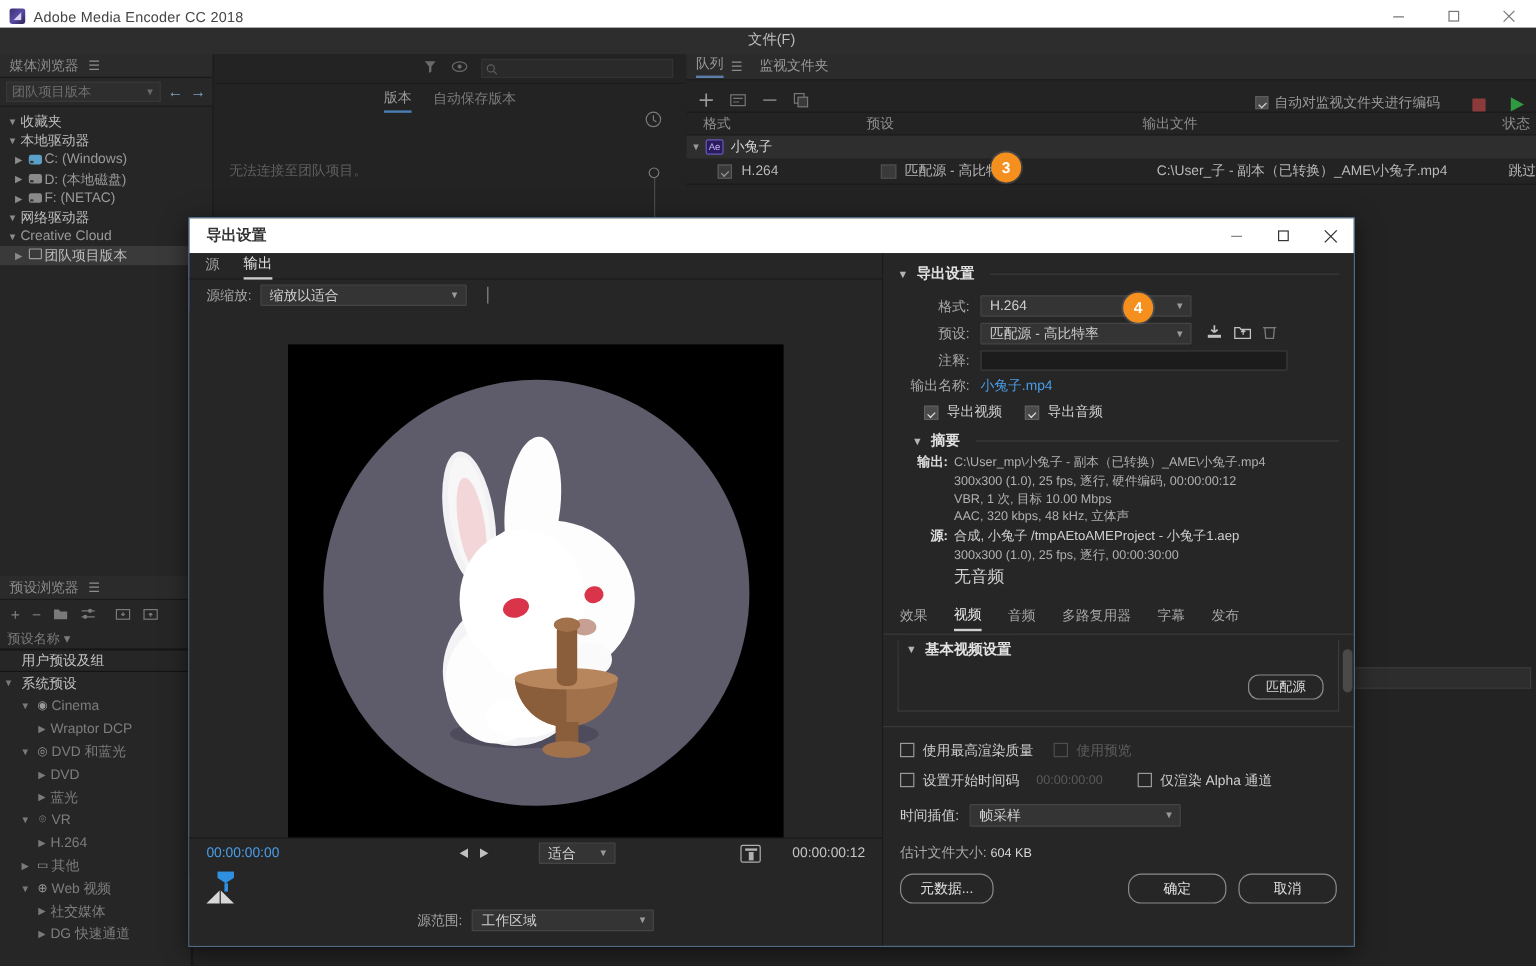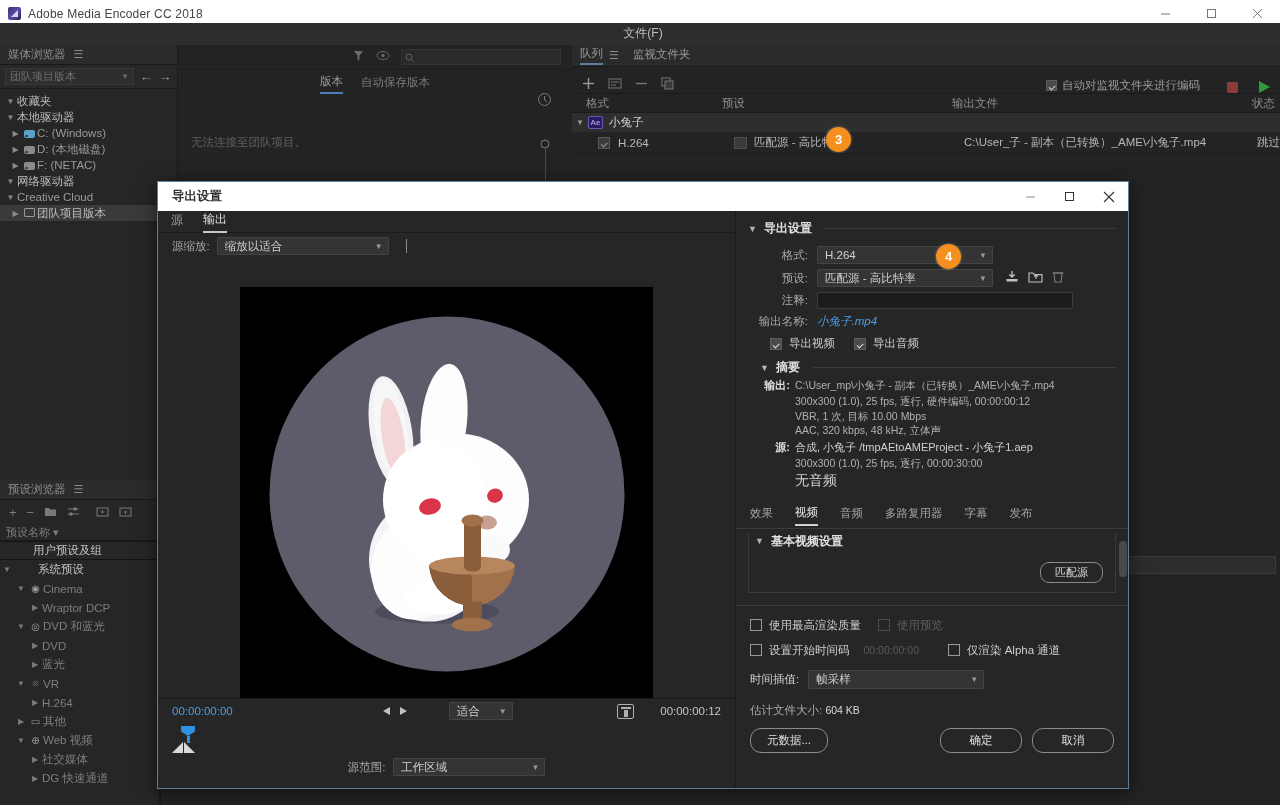--- a/index.html
+++ b/index.html
@@ -197,21 +197,21 @@
   .loop-ic::after{content:"";position:absolute;left:3px;top:2px;width:10px;height:2px;background:#b0b0b0;}
   .loop-ic::before{content:"";position:absolute;left:6px;top:5px;width:4px;height:7px;background:#b0b0b0;}
 
   
   .sec-hdr { display:flex; align-items:center; gap:7px; padding:9px 12px 4px 12px;}
   .sec-hdr .tw { color:#b4b4b4; font-size:9px;}
   .sec-title { font-size:12px; font-weight:bold; color:#e2e2e2; white-space:nowrap;}
   .sec-line { flex:1; height:1px; background:#3a3a3a; margin-left:6px;}
   .frow { display:flex; align-items:center; margin:5px 12px; }
   .flbl { width:60px; text-align:right; font-size:11.5px; color:#a8a8a8; margin-right:9px; flex:0 0 60px;}
-  .fval-link { color:#4a9eea; font-size:11.5px;font-style:italic; }
+  .fval-link { color:#4a9eea; font-size:11.5px; }
   .txt-input { flex:1; height:17px; background:#1c1c1c; border:1px solid #3c3c3c; border-radius:1px;}
   .chk-row { display:flex; align-items:center; gap:7px; margin:7px 12px 4px 34px;text-align:center; }
   .chk { width:12px; height:12px; background:#4a4a4a; border:1px solid #5d5d5d; position:relative; flex:0 0 12px;}
   .chk.on::after{content:"";position:absolute;left:2px;top:4px;width:5px;height:2.5px;border-left:1.5px solid #e0e0e0;border-bottom:1.5px solid #e0e0e0;transform:rotate(-45deg);}
   .chk.empty { background:transparent; border:1px solid #9a9a9a;}
   .chk.dis { border-color:#4e4e4e;}
   .chk-lbl { font-size:11.5px; color:#cfcfcf;}
   .chk-lbl.dis { color:#5e5e5e;}
 
   .summary { margin:2px 12px 0 12px; font-size:10.5px; line-height:1.42; color:#b0b0b0;}
@@ -463,25 +463,25 @@
         <svg width="13" height="11" viewBox="0 0 13 11">
             <rect x="1" y="2" width="11" height="8" fill="none" stroke="#7a7a7a" stroke-width="1"></rect>
             <path d="M6.5 8V5m0 0L5 6.5M6.5 5L8 6.5" stroke="#7a7a7a" stroke-width="1" fill="none"></path>
           </svg>
       </span>
     </div>
     <div class="pp-colhdr">预设名称 ▾</div>
     <div>
       <div class="pp-row bold">
         <span class="tw"></span>
-        <span style="margin-left:19px">用户预设及组</span>
+        <span style="margin-left:4px">用户预设及组</span>
       </div>
       <div class="pp-row" style="color:#c0c0c0">
         <span class="tw">▼</span>
-        <span style="margin-left:24px">系统预设</span>
+        <span style="margin-left:4px">系统预设</span>
       </div>
       <div class="pp-row" style="padding-left:14px">
         <span class="tw">▼</span>
         <span class="pic">◉</span>
         <span>Cinema</span>
       </div>
       <div class="pp-row" style="padding-left:28px">
         <span class="tw">▶</span>
         <span>Wraptor DCP</span>
       </div>

